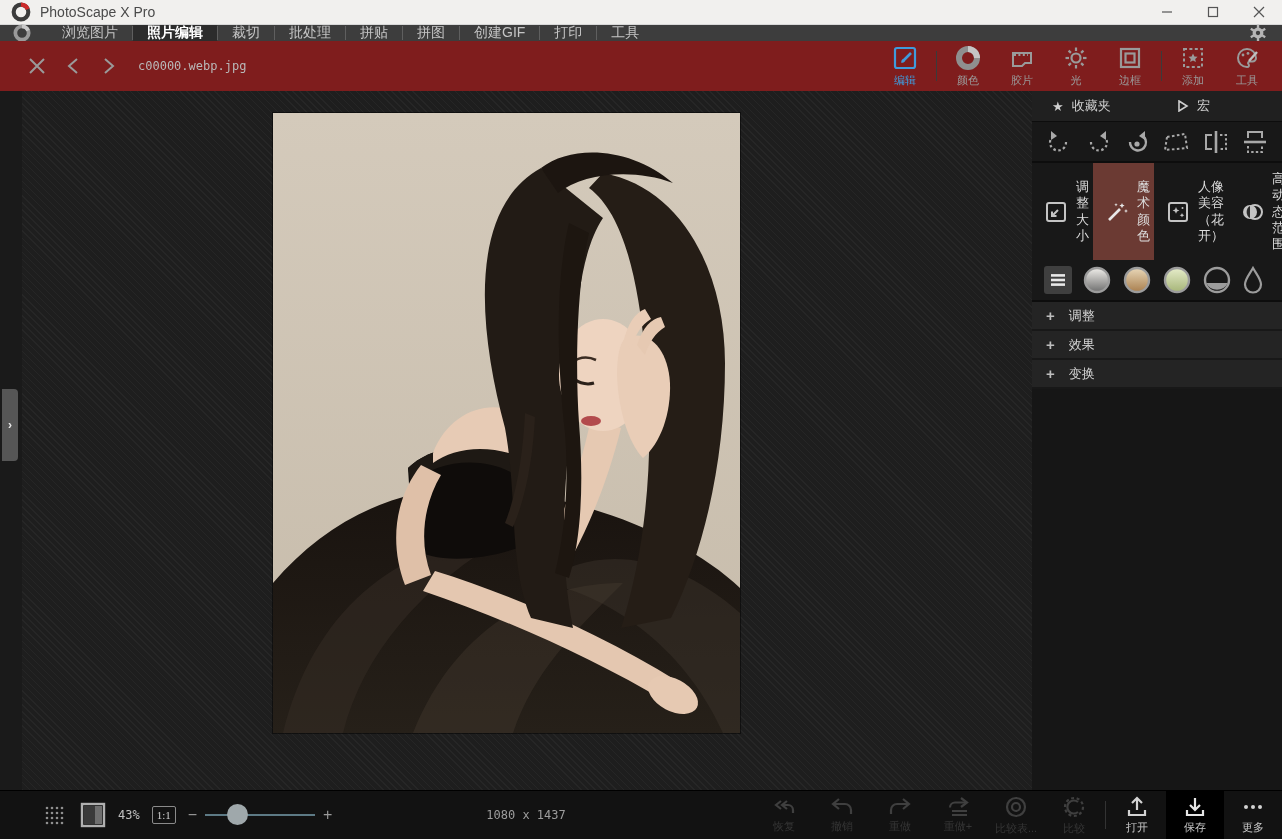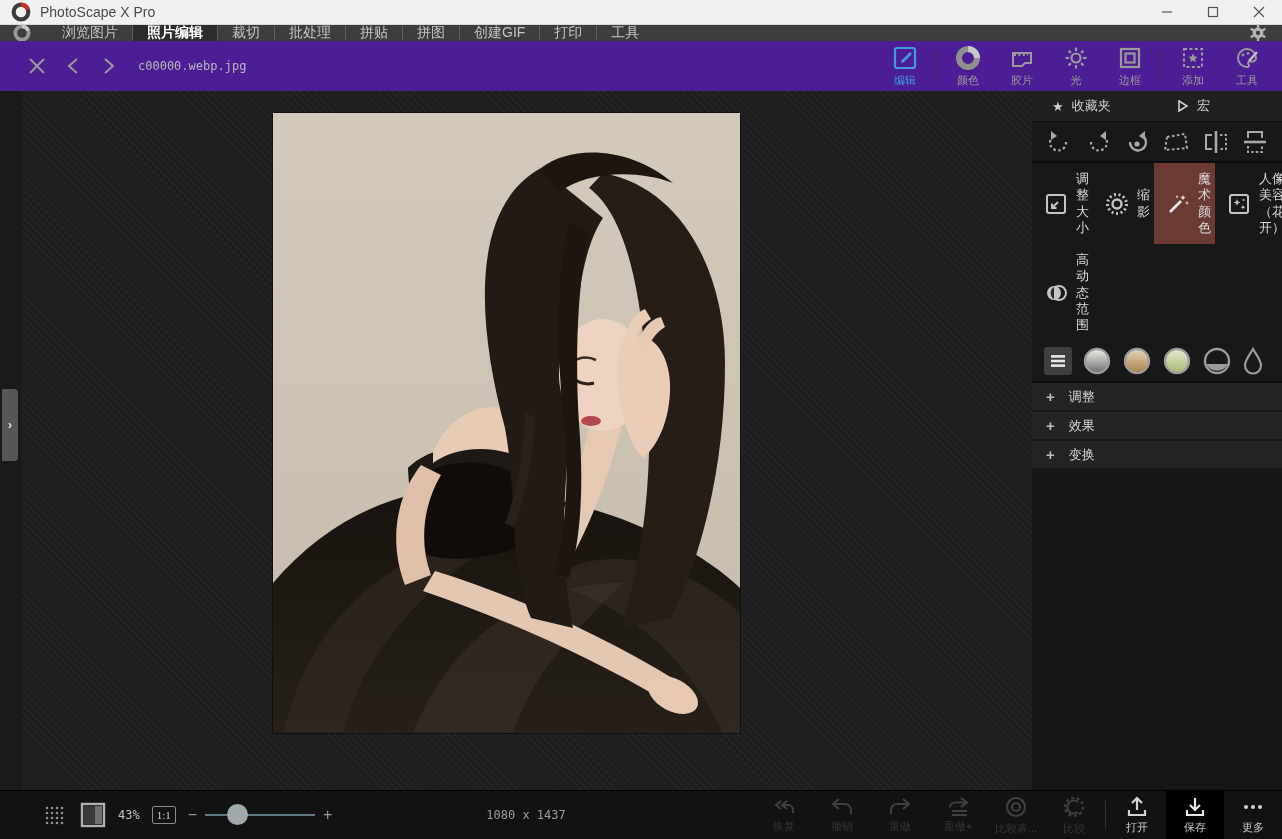--- a/index.html
+++ b/index.html
@@ -16,21 +16,21 @@
 
   
   .menubar { height:16px; background:#3d3d3d; display:flex; align-items:center; }
   .menubar .swirl { width:20px; height:20px; margin:0 16px 0 12px; }
   .menu-item { font-size:14px; color:#c4c4c4; padding:0 14px; height:100%; display:flex; align-items:center; white-space:nowrap; }
   .menu-item.active { color:#ffffff; font-weight:bold; background:rgba(0,0,0,.28); }
   .menu-sep { width:1px; height:14px; background:#5f5f5f; }
   .menubar .gear { margin-left:auto; margin-right:14px; }
 
   
-  .edit-toolbar { height:50px; background:#4c1d95; display:flex; align-items:center; }
+  .edit-toolbar { height:50px; background:#7f1d1d; display:flex; align-items:center; }
   .tb-left { display:flex; align-items:center; gap:10px; padding-left:24px; }
   .tb-icon-btn { width:26px; height:26px; display:flex; align-items:center; justify-content:center; }
   .filename { font-family:"DejaVu Sans Mono",monospace; font-size:12px; color:#b9b9b9; margin-left:6px; }
   .tb-tabs { margin-left:auto; display:flex; align-items:flex-end; height:100%; padding-right:8px; }
   .tb-tab { width:54px; height:100%; display:flex; flex-direction:column; align-items:center; justify-content:center; gap:2px; }
   .tb-tab .lbl { font-size:11px; color:#9a9a9a; }
   .tb-tab.active .lbl { color:#3f9bdc; }
   .tb-sep { width:1px; height:30px; background:#3a3a3a; align-self:center; margin:0 4px; }
 
   
@@ -318,27 +318,20 @@
       </div>
 
       <div class="tool-grid">
         <div class="tool-cell">
           <svg width="24" height="24" viewBox="0 0 24 24">
             <rect x="3" y="3" width="18" height="18" rx="2" fill="none" stroke="#c4c4c4" stroke-width="2"></rect>
             <path d="M14,10 L8,16 M8,11.5 L8,16 L12.5,16" fill="none" stroke="#c4c4c4" stroke-width="2"></path>
           </svg>
           <span class="tlabel">调整大小</span>
         </div>
-        <div class="tool-cell">
-          <svg width="24" height="24" viewBox="0 0 24 24">
-            <circle cx="12" cy="12" r="9.5" fill="none" stroke="#c4c4c4" stroke-width="3" stroke-dasharray="2 2.6"></circle>
-            <circle cx="12" cy="12" r="4.5" fill="none" stroke="#c4c4c4" stroke-width="2.4"></circle>
-          </svg>
-          <span class="tlabel">缩影</span>
-        </div>
         <div class="tool-cell hl">
           <svg width="24" height="24" viewBox="0 0 24 24">
             <path d="M4,20 L15,9" stroke="#e8e8e8" stroke-width="2.6"></path>
             <g fill="#e8e8e8">
               <path d="M17,3 l.8,1.8 1.8,.8 -1.8,.8 -.8,1.8 -.8,-1.8 -1.8,-.8 1.8,-.8 z"></path>
               <path d="M21,9 l.6,1.4 1.4,.6 -1.4,.6 -.6,1.4 -.6,-1.4 -1.4,-.6 1.4,-.6 z"></path>
               <path d="M11,3 l.5,1.2 1.2,.5 -1.2,.5 -.5,1.2 -.5,-1.2 -1.2,-.5 1.2,-.5 z"></path>
             </g>
           </svg>
           <span class="tlabel">魔术颜色</span>

